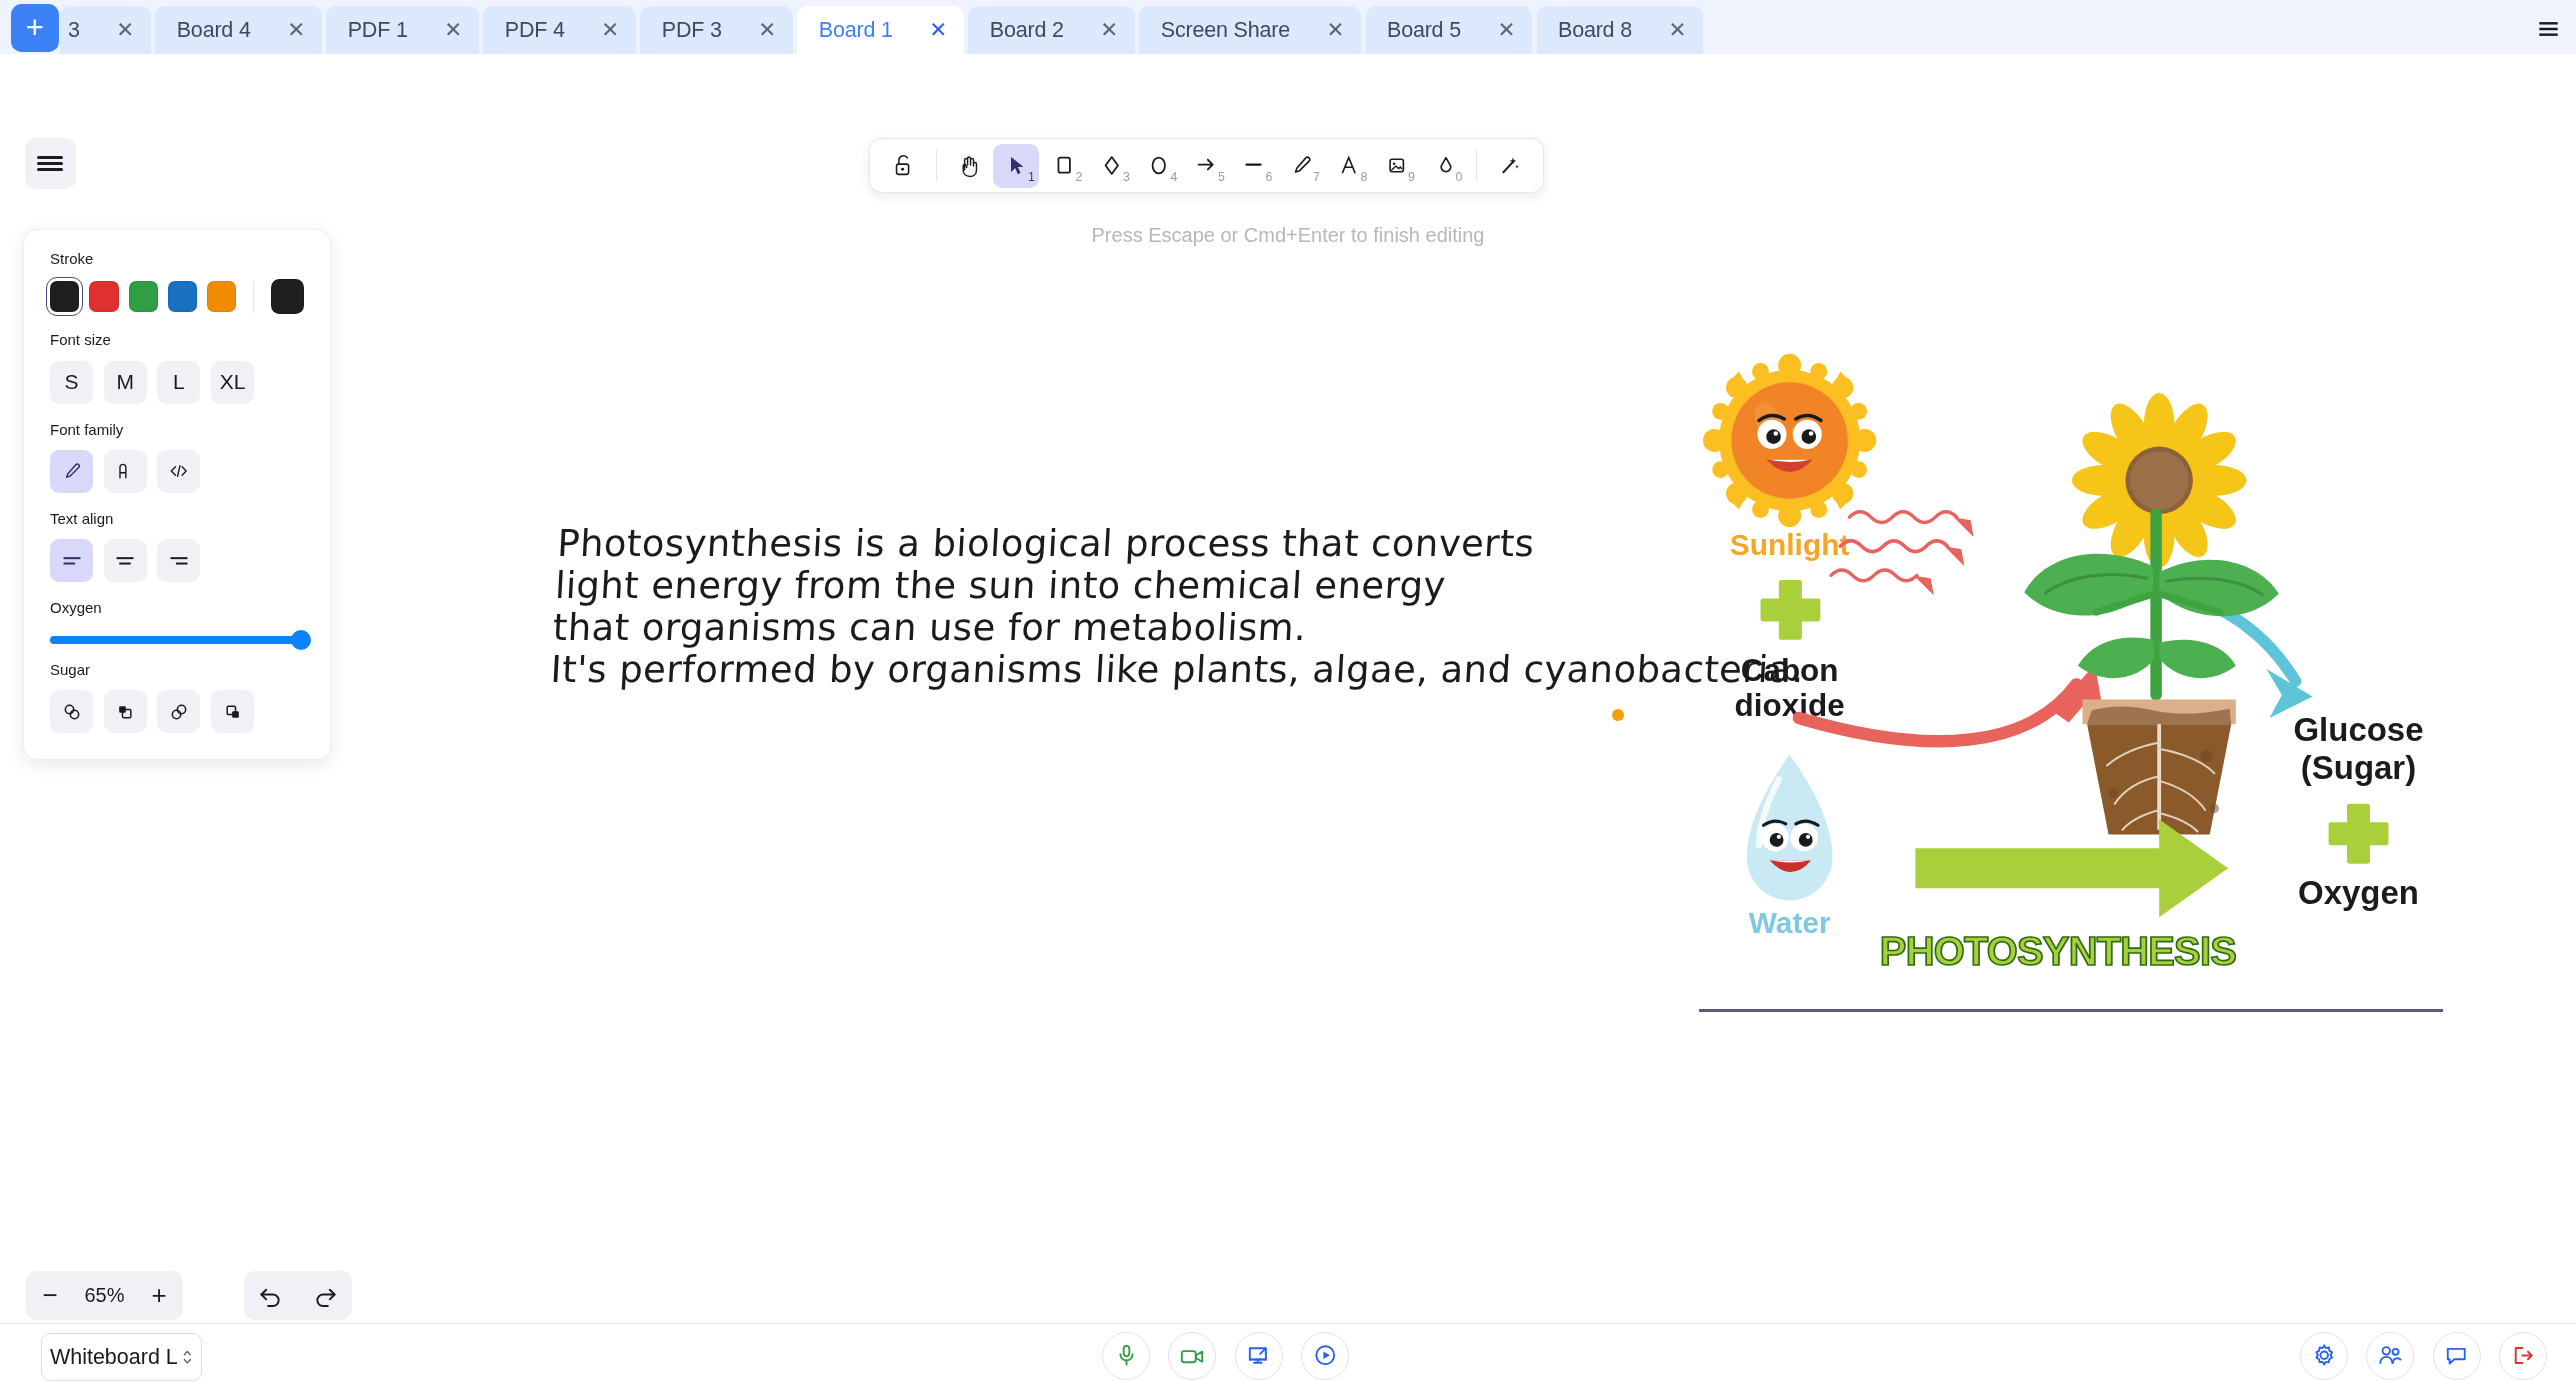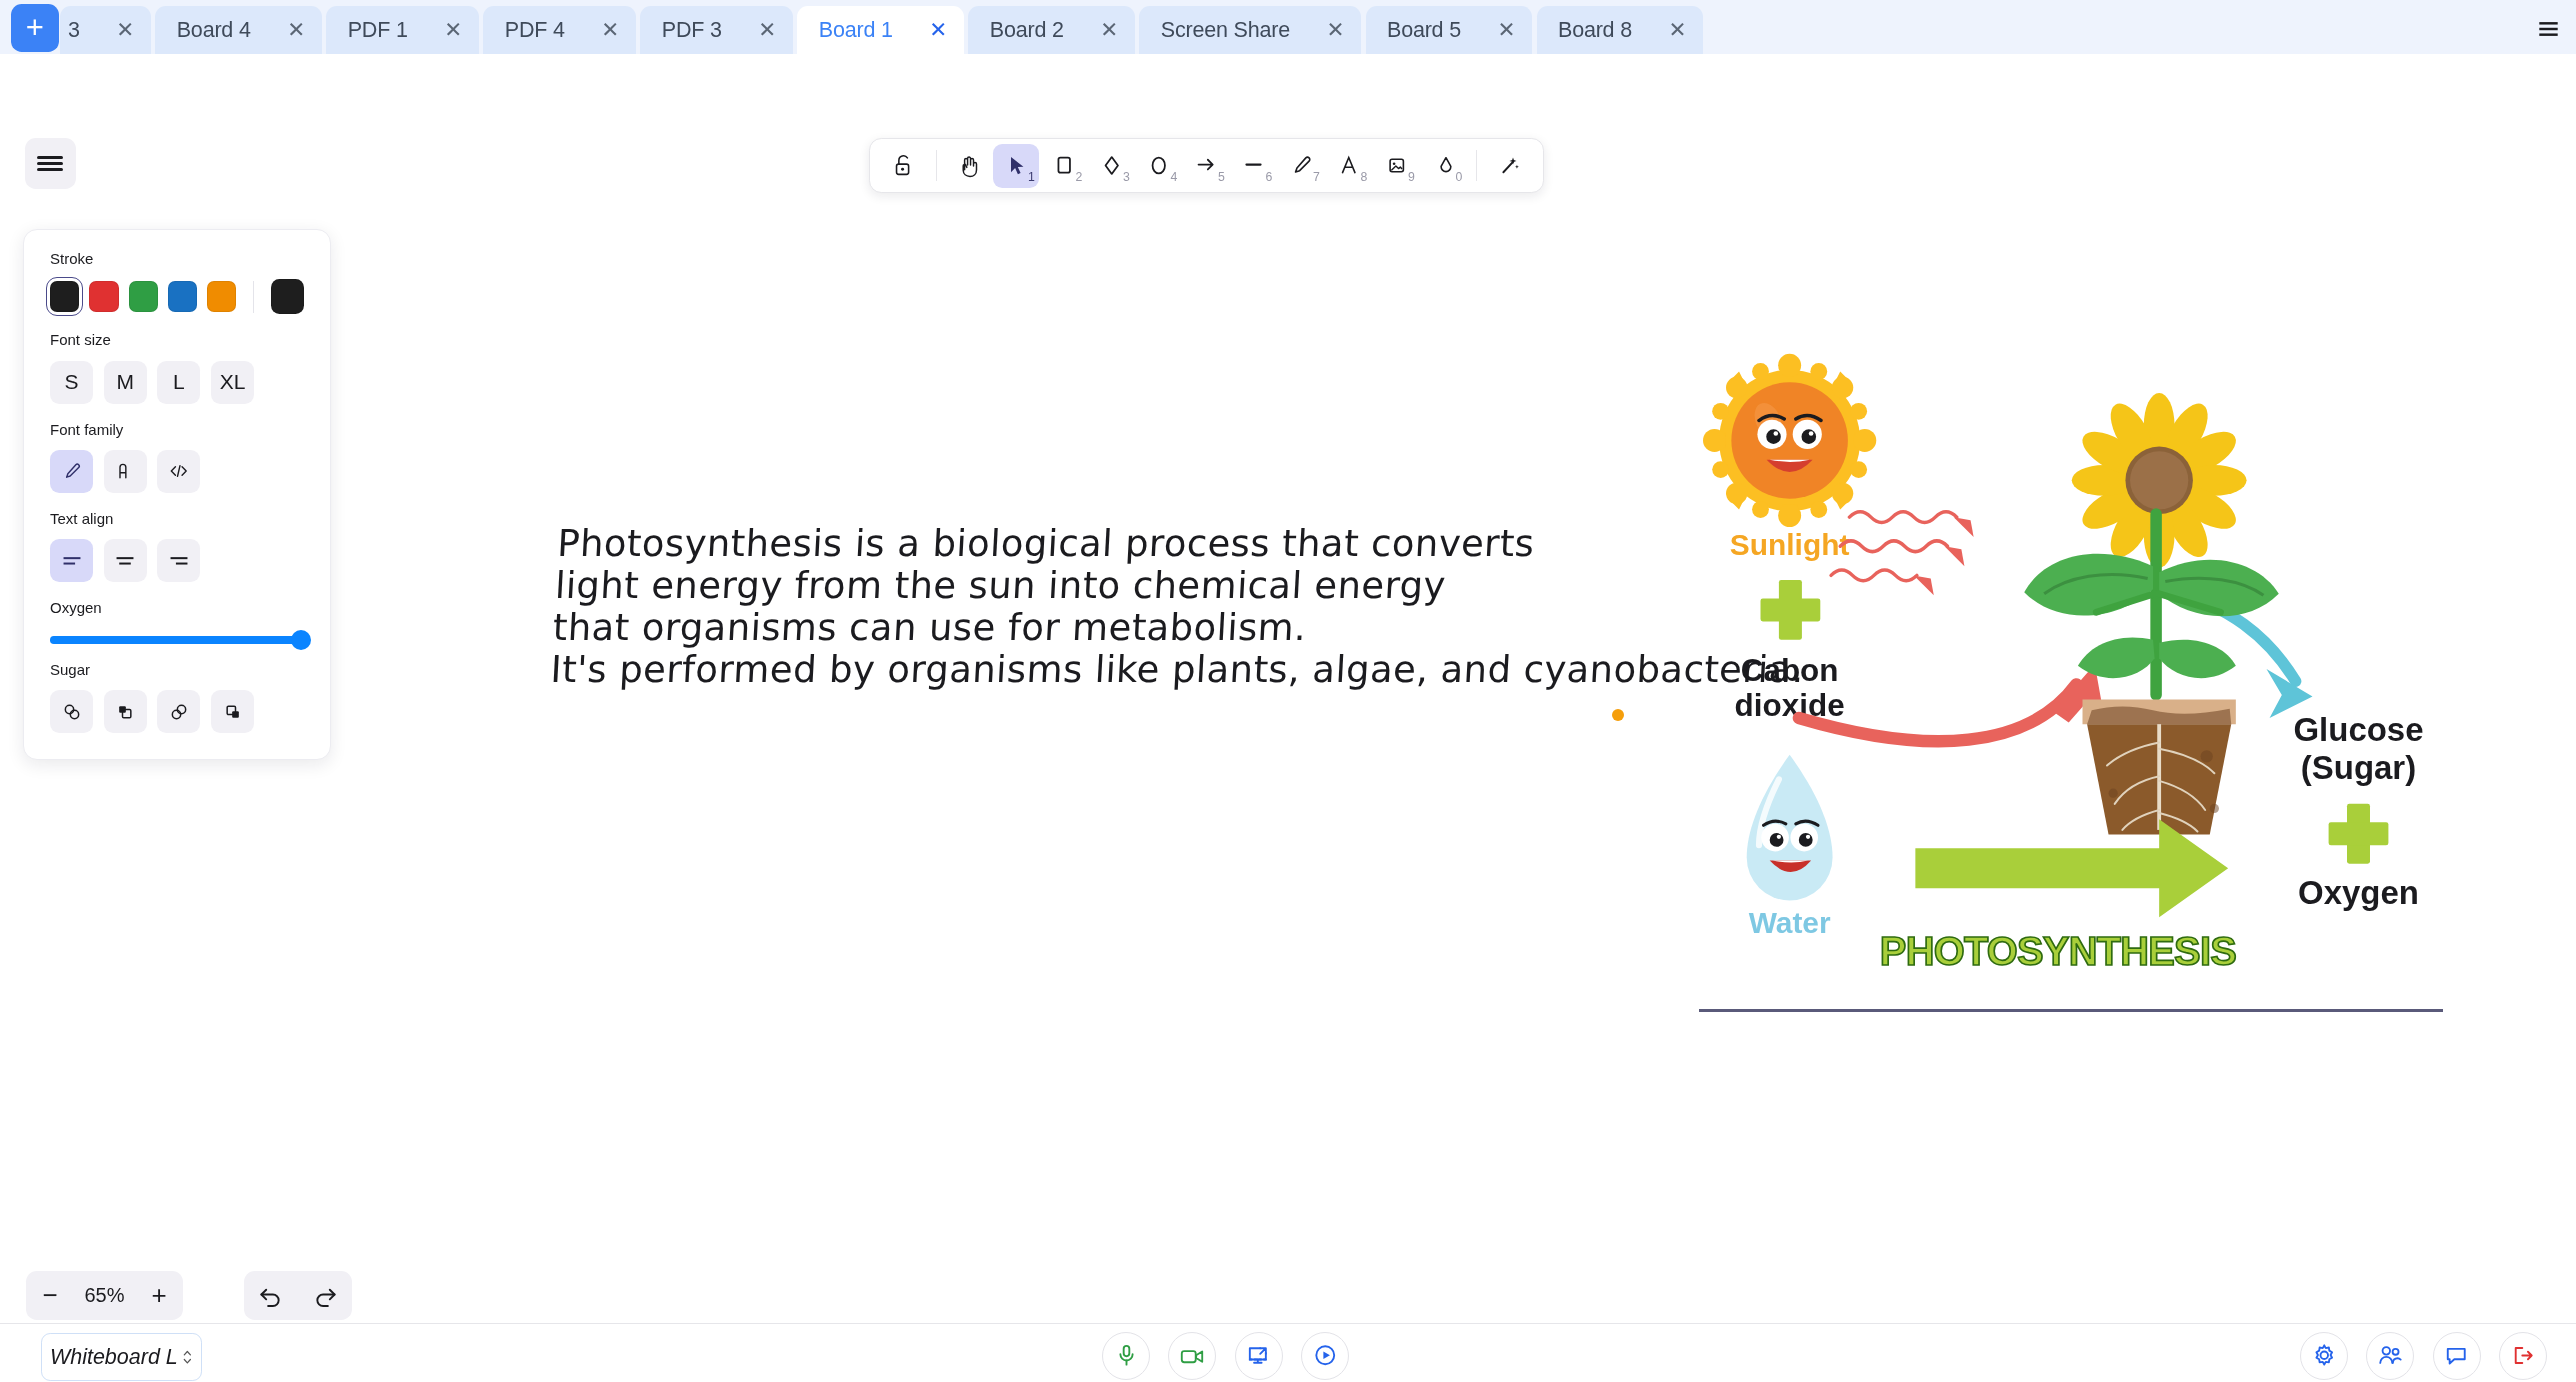--- a/index.html
+++ b/index.html
@@ -181,21 +181,21 @@
   .undobar {
     position:absolute; left:244px; top:1217px;
     height:49px; background:#f1f0f5; border-radius:10.7px;
     display:flex;align-items:center;
   }
   .ub-btn { width:54px;height:49px;display:flex;align-items:center;justify-content:center;cursor:pointer; }
 
   
   .bottombar {
     position:absolute; left:0; top:1323px; width:2576px; height:60px;
-    background:#fff; border-top:0.8px solid #e6e6ea;font-style:italic;
+    background:#fff; border-top:0.8px solid #e6e6ea;
   }
   .wb-select {
     position:absolute; left:41px; top:9.2px;
     width:161px; height:48px;
     border:0.8px solid #cfe0f7; border-radius:9.2px; background:#fff;
     display:flex;align-items:center;justify-content:center;
     gap:4.6px; cursor:pointer;
   }
   .wb-select .t { font-size:21.5px; color:#1b1b1f; white-space:nowrap; overflow:hidden; }
   .wb-select .car { display:flex;flex-direction:column;gap:1.5px; color:#555; font-size:9.2px;line-height:6.1px; }
@@ -368,20 +368,21 @@
 
       <div class="tool">
         <svg width="23" height="24.5" viewBox="0 0 26 28">
           <path d="M6 22 L17.5 9.5" stroke="#1b1b1f" stroke-width="2.2" stroke-linecap="round"></path>
           <path d="M17 5 l1 3 3 1 -3 1 -1 3 -1 -3 -3 -1 3 -1z" fill="#1b1b1f"></path>
           <path d="M21.5 13.5 l.6 1.6 1.6 .6 -1.6 .6 -.6 1.6 -.6 -1.6 -1.6 -.6 1.6 -.6z" fill="#1b1b1f"></path>
         </svg>
       </div>
     </div>
 
+    <div class="hint">Press Escape or Cmd+Enter to finish editing</div>
 
     <div class="panel">
 
       <h4>Stroke</h4>
       <div class="swatch-row">
         <div class="swatch sel" style="background:#1e1e1e"></div>
         <div class="swatch" style="background:#e03131"></div>
         <div class="swatch" style="background:#2f9e44"></div>
         <div class="swatch" style="background:#1971c2"></div>
         <div class="swatch" style="background:#f08c00"></div>

